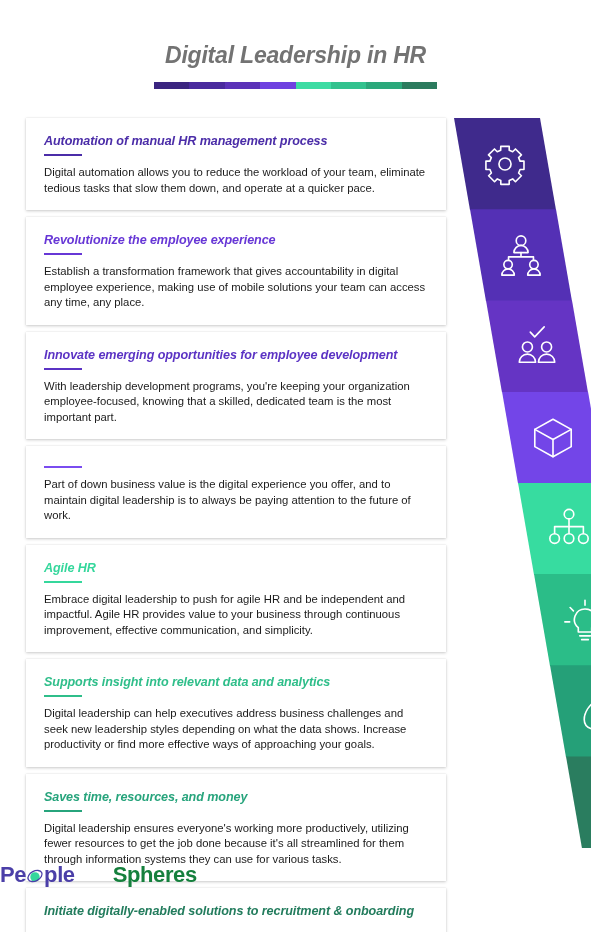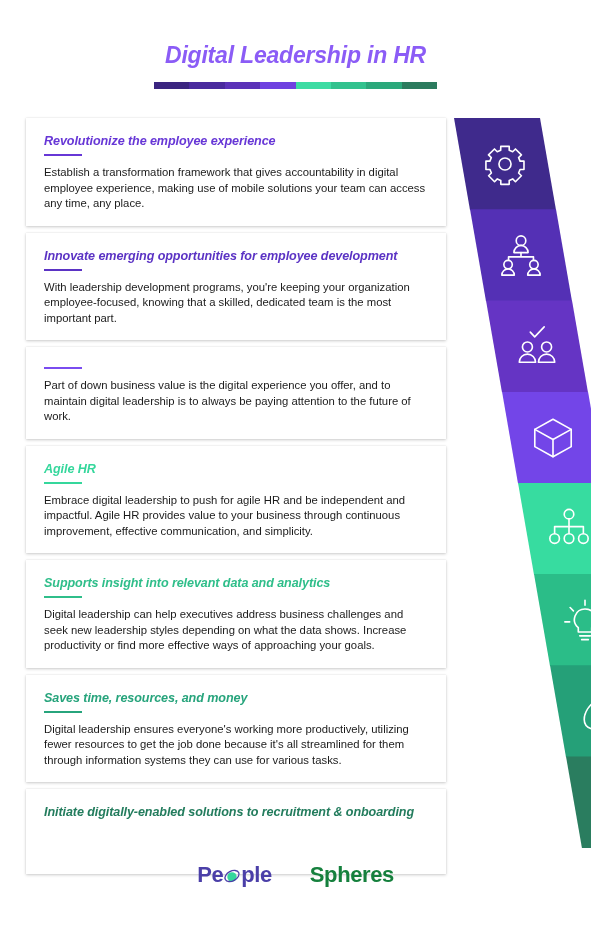--- a/index.html
+++ b/index.html
@@ -24,21 +24,21 @@
     position: absolute;
     top: 40px;
     left: 0;
     width: 591px;
     text-align: center;
   }
   .title {
     font-size: 23px;
     font-weight: bold;
     font-style: italic;
-    color: #8b5cf6;
+    color: #737373;
     letter-spacing: -0.2px;
     line-height: 30px;
   }
   .title-rule {
     margin: 12px auto 0 auto;
     width: 283px;
     height: 7px;
     display: flex;
   }
   .title-rule span { flex: 1 1 0; height: 100%; }
@@ -107,21 +107,20 @@
   }
 
   
   .footer {
     position: absolute;
     left: 0;
     top: 862px;
     width: 591px;
     display: flex;
     align-items: center;
-    justify-content: center;
   }
   .logo {
     display: flex;
     align-items: center;
     font-size: 22px;
     letter-spacing: -0.4px;
     line-height: 26px;
   }
   .logo-people {
     font-weight: bold;
@@ -239,20 +238,25 @@
       <path d="M24 18.2v2.7M24 36.5v2.8"></path>
     </svg>
         </div>
       </div>
       <div class="band-seg" style="top: 638.4px;">
         <div class="band-shape" style="background: rgb(42, 125, 95); clip-path: polygon(88.372% 0%, 128.372% 0%, 135.814% 100%, 95.814% 100%);"></div>
       </div>
     </div>
 
   <div class="cards">
+      <div class="card">
+        <div class="card-heading" style="color: rgb(75, 45, 168);">Automation of manual HR management process</div>
+        <div class="card-rule" style="background: rgb(75, 45, 168);"></div>
+        <div class="card-body">Digital automation allows you to reduce the workload of your team, eliminate tedious tasks that slow them down, and operate at a quicker pace.</div>
+      </div>
       <div class="card">
         <div class="card-heading" style="color: rgb(103, 55, 214);">Revolutionize the employee experience</div>
         <div class="card-rule" style="background: rgb(103, 55, 214);"></div>
         <div class="card-body">Establish a transformation framework that gives accountability in digital employee experience, making use of mobile solutions your team can access any time, any place.</div>
       </div>
       <div class="card">
         <div class="card-heading" style="color: rgb(91, 51, 196);">Innovate emerging opportunities for employee development</div>
         <div class="card-rule" style="background: rgb(91, 51, 196);"></div>
         <div class="card-body">With leadership development programs, you're keeping your organization employee-focused, knowing that a skilled, dedicated team is the most important part.</div>
       </div>

